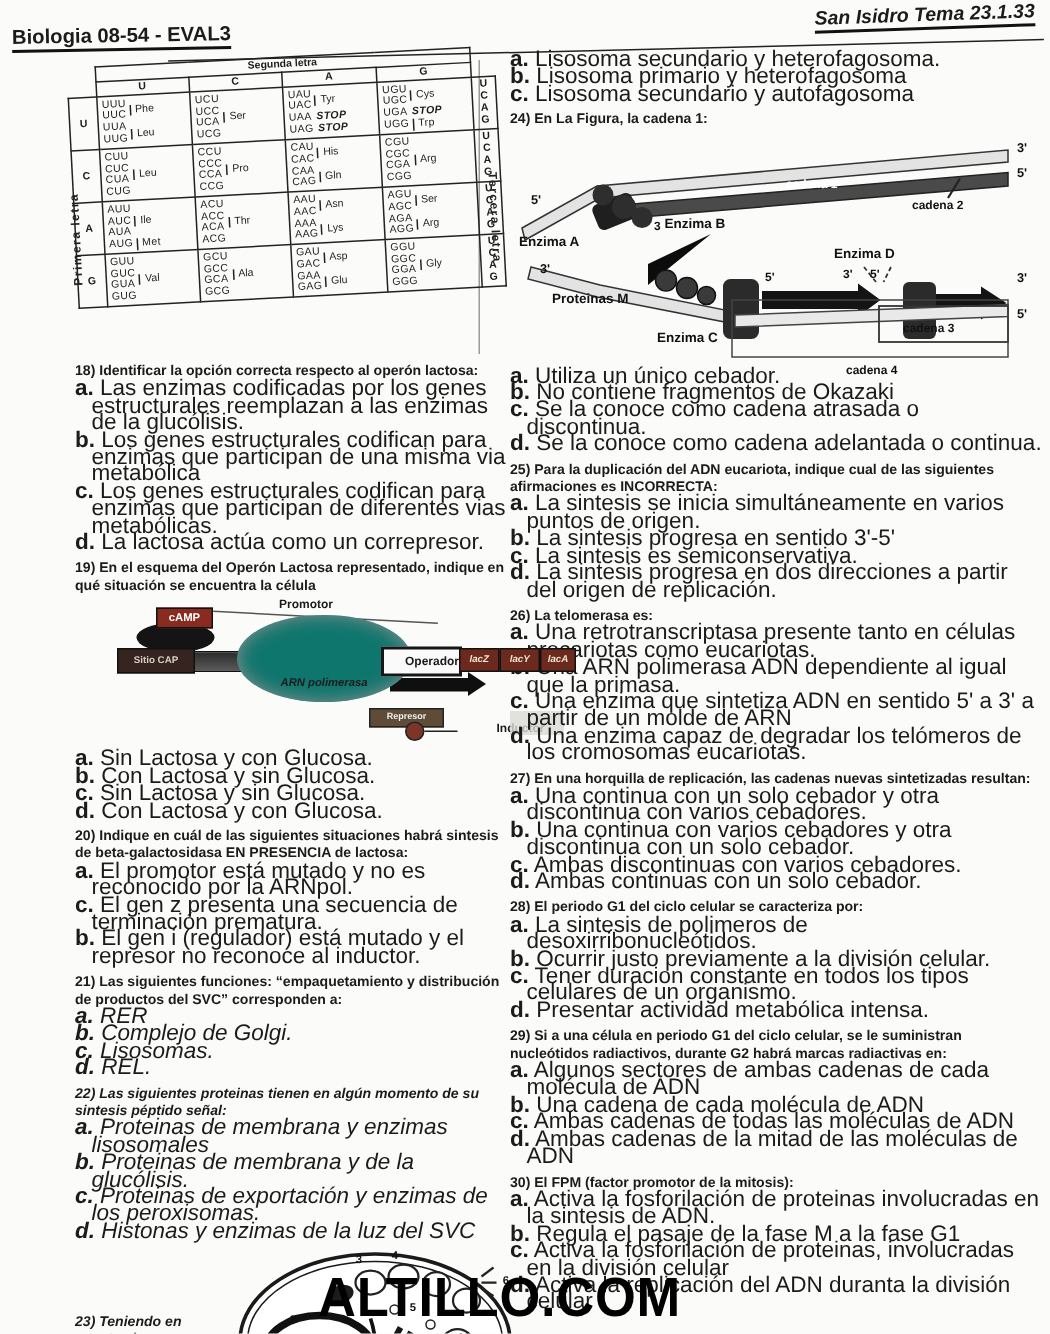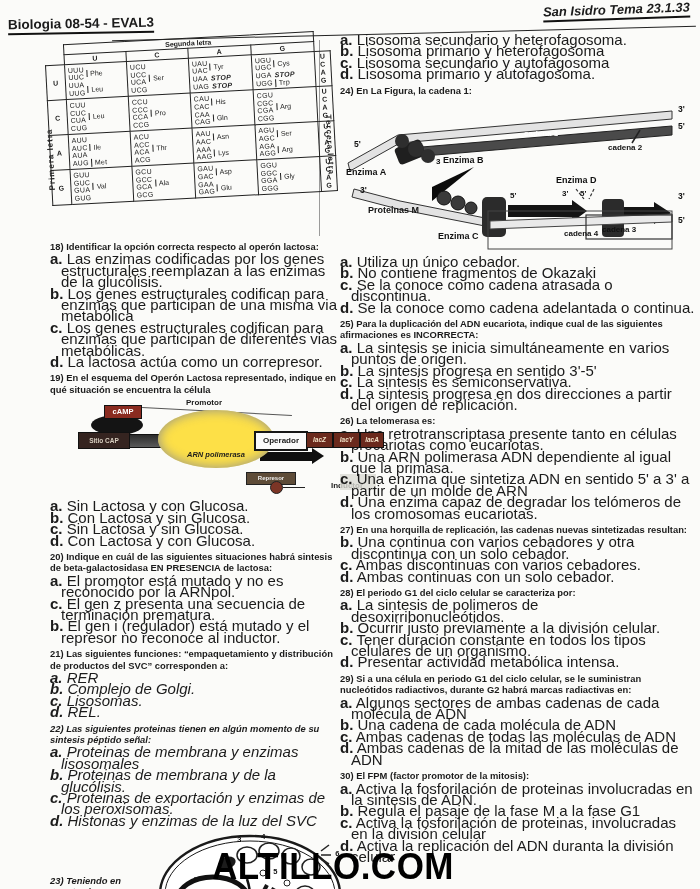--- a/index.html
+++ b/index.html
@@ -49,25 +49,25 @@
   .op-line{position:absolute;left:64px;top:11px;width:150px;border-top:1px solid #555;transform:rotate(3deg);}
   .op-promotor{position:absolute;left:108px;top:-2px;font-size:8px;font-weight:bold;}
   .op-dna{position:absolute;left:0;top:34px;width:280px;height:12px;border:1px solid #111;
           background:linear-gradient(#2c2c2c,#5a5a5a);}
   .op-cap{position:absolute;left:0;top:32px;width:50px;height:15px;background:#352420;color:#d8cfc0;
           font-size:6.5px;font-weight:bold;text-align:center;line-height:15px;border:1px solid #111;z-index:3;}
   .op-camp{position:absolute;left:26px;top:5px;width:36px;height:12px;background:#8a2b20;color:#fff;
            font-size:7.5px;font-weight:bold;text-align:center;line-height:12px;border:1px solid #111;z-index:4;}
   .op-blob{position:absolute;left:13px;top:15px;width:52px;height:20px;background:#141414;border-radius:50%;z-index:2;}
   .op-arn{position:absolute;left:80px;top:10px;width:116px;height:58px;border-radius:50%;
-          background:#fde047;display:flex;align-items:flex-end;justify-content:center;
+          background:#0f766e;display:flex;align-items:flex-end;justify-content:center;
           font-size:7.5px;font-weight:bold;font-style:italic;color:#1c1c1c;padding-bottom:9px;
           box-sizing:border-box;z-index:1;box-shadow:inset 0 0 12px #8f8f8f;}
   .op-operador{position:absolute;left:176px;top:31px;width:50px;height:16px;background:#fafafa;
-               border:2px solid #161616;font-size:8px;font-weight:bold;text-align:center;line-height:16px;z-index:3;}
+               border:2px solid #161616;font-size:8px;font-weight:bold;text-align:right;line-height:16px;z-index:3;}
   .op-gene{position:absolute;top:32px;width:25px;height:14px;background:#6b2a1d;color:#f3e3c8;
            font-size:6.5px;font-weight:bold;font-style:italic;text-align:center;line-height:14px;
            border:1px solid #111;z-index:3;}
   .op-arrow-shaft{position:absolute;left:182px;top:52px;width:52px;height:9px;background:#0f0f0f;}
   .op-arrow-head{position:absolute;left:234px;top:48px;width:0;height:0;border-left:12px solid #0f0f0f;
                  border-top:8px solid transparent;border-bottom:8px solid transparent;}
   .op-represor{position:absolute;left:168px;top:72px;width:48px;height:11px;background:#5e4c38;color:#eee;
                font-size:6px;font-weight:bold;text-align:center;line-height:11px;border:1px solid #222;}
   .op-ball{position:absolute;left:192px;top:81px;width:11px;height:11px;border-radius:50%;
            background:#7c3526;border:1px solid #222;}
@@ -370,21 +370,20 @@
         <span class="cnum" style="left:182px;top:68px;">11</span>
       </div>
     </div>
   </div>
 
   <div id="right-col">
     <div class="q">
         <div class="opt "><span class="ol">a.</span> Lisosoma secundario y heterofagosoma.</div>
         <div class="opt "><span class="ol">b.</span> Lisosoma primario y heterofagosoma</div>
         <div class="opt "><span class="ol">c.</span> Lisosoma secundario y autofagosoma</div>
-        <div class="opt "><span class="ol">d.</span> Lisosoma primario y autofagosoma.</div>
       </div>
     <div class="q">
         <div class="q-title ">24) En La Figura, la cadena 1:</div>
       </div>
 
     <div id="replication-diagram">
       <svg width="356" height="152" viewBox="0 0 356 152">
         <polygon points="8,62 58,34 332,10 332,18 60,42 10,70" fill="#e3e3e3" stroke="#333" stroke-width="1"></polygon>
         <polygon points="58,48 332,25 332,34 60,57" fill="#4a4a4a" stroke="#222" stroke-width="1"></polygon>
         <polygon points="14,88 60,100 150,118 150,126 58,108 12,96" fill="#e3e3e3" stroke="#333" stroke-width="1"></polygon>
@@ -417,21 +416,21 @@
       <span class="rlab" style="left:20px;top:84px;">3'</span>
       <span class="rlab enz" style="left:28px;top:104px;">Proteinas M</span>
       <span class="rlab enz" style="left:98px;top:130px;">Enzima C</span>
       <span class="rlab enz" style="left:216px;top:74px;">Enzima D</span>
       <span class="rlab sm" style="left:170px;top:90px;">5'</span>
       <span class="rlab sm" style="left:222px;top:88px;">3'</span>
       <span class="rlab sm" style="left:240px;top:88px;">5'</span>
       <span class="rlab" style="left:338px;top:90px;">3'</span>
       <span class="rlab" style="left:338px;top:114px;">5'</span>
       <span class="rlab sm" style="left:262px;top:124px;">cadena 3</span>
-      <span class="rlab sm" style="left:196px;top:128px;padding-left:28px;">cadena 4</span>
+      <span class="rlab sm" style="left:196px;top:152px;padding-left:28px;">cadena 4</span>
     </div>
 
     <div class="q">
         <div class="opt "><span class="ol">a.</span> Utiliza un único cebador.</div>
         <div class="opt "><span class="ol">b.</span> No contiene fragmentos de Okazaki</div>
         <div class="opt "><span class="ol">c.</span> Se la conoce como cadena atrasada o discontinua.</div>
         <div class="opt "><span class="ol">d.</span> Se la conoce como cadena adelantada o continua.</div>
       </div>
     <div class="q">
         <div class="q-title ">25) Para la duplicación del ADN eucariota, indique cual de las siguientes afirmaciones es INCORRECTA:</div>
@@ -442,20 +441,21 @@
       </div>
     <div class="q">
         <div class="q-title ">26) La telomerasa es:</div>
         <div class="opt "><span class="ol">a.</span> Una retrotranscriptasa presente tanto en células procariotas como eucariotas.</div>
         <div class="opt "><span class="ol">b.</span> Una ARN polimerasa ADN dependiente al igual que la primasa.</div>
         <div class="opt "><span class="ol">c.</span> Una enzima que sintetiza ADN en sentido 5' a 3' a partir de un molde de ARN</div>
         <div class="opt "><span class="ol">d.</span> Una enzima capaz de degradar los telómeros de los cromosomas eucariotas.</div>
       </div>
     <div class="q">
         <div class="q-title ">27) En una horquilla de replicación, las cadenas nuevas sintetizadas resultan:</div>
+        <div class="opt "><span class="ol">a.</span> Una continua con un solo cebador y otra discontinua con varios cebadores.</div>
         <div class="opt "><span class="ol">b.</span> Una continua con varios cebadores y otra discontinua con un solo cebador.</div>
         <div class="opt "><span class="ol">c.</span> Ambas discontinuas con varios cebadores.</div>
         <div class="opt "><span class="ol">d.</span> Ambas continuas con un solo cebador.</div>
       </div>
     <div class="q">
         <div class="q-title ">28) El periodo G1 del ciclo celular se caracteriza por:</div>
         <div class="opt "><span class="ol">a.</span> La sintesis de polimeros de desoxirribonucleótidos.</div>
         <div class="opt "><span class="ol">b.</span> Ocurrir justo previamente a la división celular.</div>
         <div class="opt "><span class="ol">c.</span> Tener duracion constante en todos los tipos celulares de un organismo.</div>
         <div class="opt "><span class="ol">d.</span> Presentar actividad metabólica intensa.</div>

